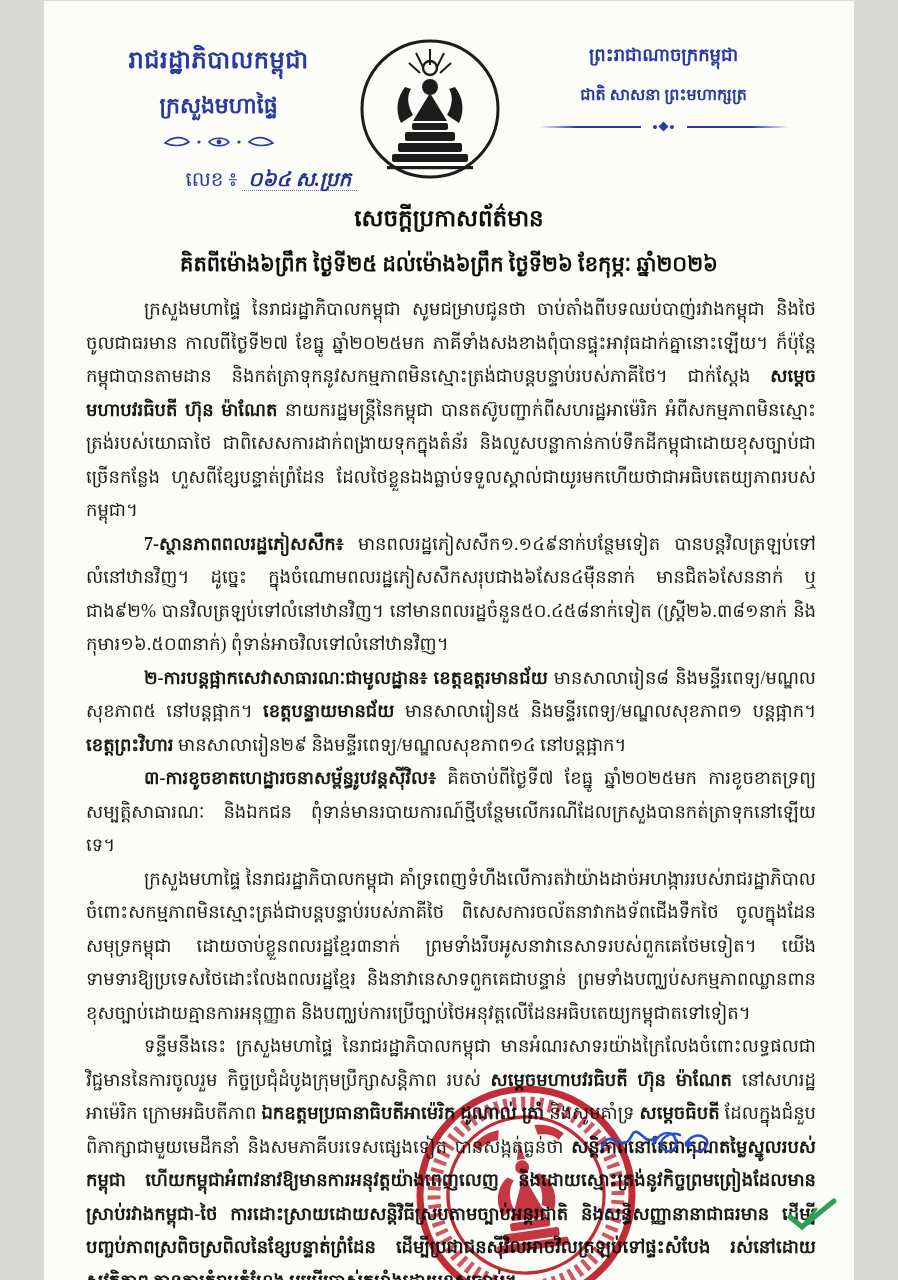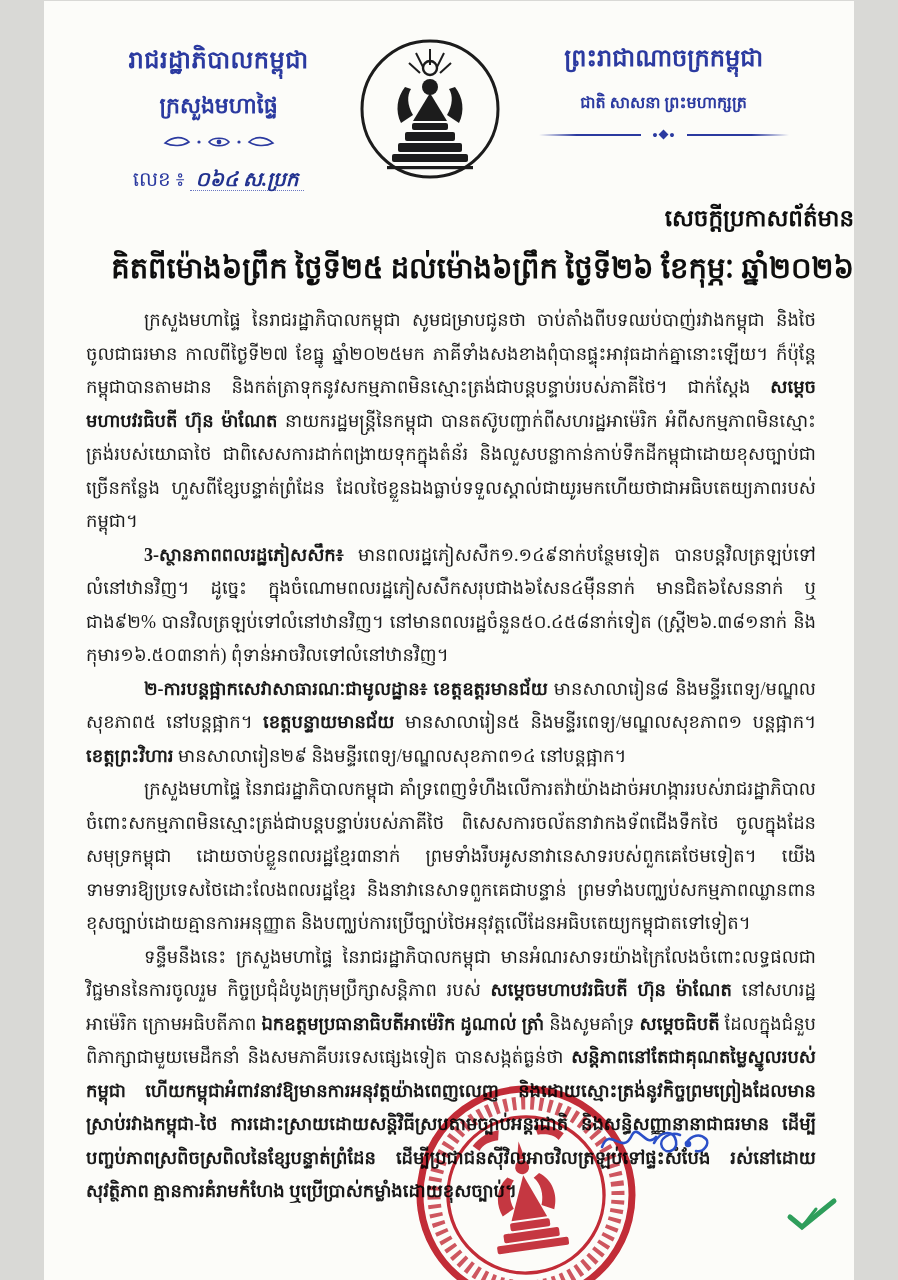--- a/index.html
+++ b/index.html
@@ -5,37 +5,37 @@
   html,body{margin:0;padding:0;}
   body{background:#d9d9d6;font-family:"Liberation Serif","DejaVu Serif",serif;}
   .page{position:relative;width:810px;height:1280px;margin:1px auto;background:#fcfcf9;overflow:hidden;color:#161616;}
 
   
   .header{display:flex;padding:20px 30px 0 36px;}
   .h-left{width:292px;text-align:center;color:var(--accent_blue,#2b3aa0);padding-top:24px;}
   .h-left .l1{font-size:24px;font-weight:bold;letter-spacing:.5px;}
   .h-left .l2{font-size:22px;font-weight:bold;margin-top:12px;}
   .h-left .orn{margin-top:10px;}
-  .h-num{margin-top:12px;font-size:20px;color:var(--accent_blue,#2b3aa0);}
+  .h-num{margin-top:12px;font-size:20px;color:var(--accent_blue,#2b3aa0);text-align:right;}
   .h-num .val{font-style:italic;font-weight:bold;color:#22328f;border-bottom:1px dotted #6a77c2;padding:0 6px;}
   .h-center{flex:1;display:flex;justify-content:center;align-items:flex-start;padding-top:14px;}
   .h-right{width:338px;text-align:center;color:var(--accent_blue,#2b3aa0);padding-top:22px;}
-  .h-right .l1{font-size:24px;font-weight:bold;}
+  .h-right .l1{font-size:18px;font-weight:bold;}
   .h-right .l2{font-size:16px;font-weight:bold;margin-top:14px;}
   .hr-orn{margin:12px auto 0;width:250px;height:14px;position:relative;}
   .hr-orn .line{position:absolute;top:6px;left:0;right:0;height:1.5px;background:linear-gradient(to right,transparent,var(--accent_blue,#2b3aa0) 15%,var(--accent_blue,#2b3aa0) 85%,transparent);}
   .hr-orn .gem{position:absolute;top:1px;left:50%;transform:translateX(-50%);width:46px;height:11px;background:#fcfcf9;display:flex;align-items:center;justify-content:center;gap:3px;}
   .hr-orn .gem i{display:block;width:7px;height:7px;background:var(--accent_blue,#2b3aa0);transform:rotate(45deg);}
   .hr-orn .gem i.small{width:4px;height:4px;border-radius:50%;}
 
   
-  .title-block{text-align:right;margin-top:8px;color:#0e0e0e;font-weight:bold;}
+  .title-block{text-align:center;margin-top:8px;color:#0e0e0e;font-weight:bold;}
   .t1{font-size:23px;}
   .t2{font-size:21px;margin-top:13px;}
-  .t3{font-size:29px;margin-top:13px;}
+  .t3{font-size:21px;margin-top:13px;}
 
   
   .doc-body{padding:12px 38px 0 42px;font-size:18px;line-height:33.5px;text-align:justify;color:#1a1a1a;}
   .para{margin:0;text-indent:58px;}
   .b{font-weight:bold;}
 
   .stamp{position:absolute;left:366px;top:1078px;z-index:1;mix-blend-mode:multiply;opacity:.95;}
   .signature{position:absolute;left:552px;top:1112px;z-index:3;}
   .check{position:absolute;left:742px;top:1196px;z-index:3;}
 </style>
@@ -108,22 +108,23 @@
     </div>
   </div>
 
   <div class="title-block">
     <div class="t1">សេចក្តីប្រកាសព័ត៌មាន</div>
     <div class="t3">គិតពីម៉ោង៦ព្រឹក ថ្ងៃទី២៥ ដល់ម៉ោង៦ព្រឹក ថ្ងៃទី២៦ ខែកុម្ភៈ ឆ្នាំ២០២៦</div>
   </div>
 
   <div class="doc-body" id="doc-body">
       <p class="para"><span>ក្រសួងមហាផ្ទៃ នៃរាជរដ្ឋាភិបាលកម្ពុជា សូមជម្រាបជូនថា ចាប់តាំងពីបទឈប់បាញ់រវាងកម្ពុជា និងថៃ ចូលជាធរមាន កាលពីថ្ងៃទី២៧ ខែធ្នូ ឆ្នាំ២០២៥មក ភាគីទាំងសងខាងពុំបានផ្ទុះអាវុធដាក់គ្នានោះឡើយ។ ក៏ប៉ុន្តែ កម្ពុជាបានតាមដាន និងកត់ត្រាទុកនូវសកម្មភាពមិនស្មោះត្រង់ជាបន្តបន្ទាប់របស់ភាគីថៃ។ ជាក់ស្តែង </span><span class="b">សម្តេចមហាបវរធិបតី ហ៊ុន ម៉ាណែត</span><span> នាយករដ្ឋមន្ត្រីនៃកម្ពុជា បានតស៊ូបញ្ជាក់ពីសហរដ្ឋអាម៉េរិក អំពីសកម្មភាពមិនស្មោះត្រង់របស់យោធាថៃ ជាពិសេសការដាក់ពង្រាយទុកក្នុងតំន័រ និងលួសបន្លាកាន់កាប់ទឹកដីកម្ពុជាដោយខុសច្បាប់ជាច្រើនកន្លែង ហួសពីខ្សែបន្ទាត់ព្រំដែន ដែលថៃខ្លួនឯងធ្លាប់ទទួលស្គាល់ជាយូរមកហើយថាជាអធិបតេយ្យភាពរបស់កម្ពុជា។</span></p>
-      <p class="para"><span class="b">3-ស្ថានភាពពលរដ្ឋភៀសសឹក៖</span><span> មានពលរដ្ឋភៀសសឹក១.១៤៩នាក់បន្ថែមទៀត បានបន្តវិលត្រឡប់ទៅលំនៅឋានវិញ។ ដូច្នេះ ក្នុងចំណោមពលរដ្ឋភៀសសឹកសរុបជាង៦សែន៤ម៉ឺននាក់ មានជិត៦សែននាក់ ឬជាង៩២% បានវិលត្រឡប់ទៅលំនៅឋានវិញ។ នៅមានពលរដ្ឋចំនួន៥០.៤៥៨នាក់ទៀត (ស្ត្រី២៦.៣៨១នាក់ និងកុមារ១៦.៥០៣នាក់) ពុំទាន់អាចវិលទៅលំនៅឋានវិញ។</span></p>
+      <p class="para"><span class="b">7-ស្ថានភាពពលរដ្ឋភៀសសឹក៖</span><span> មានពលរដ្ឋភៀសសឹក១.១៤៩នាក់បន្ថែមទៀត បានបន្តវិលត្រឡប់ទៅលំនៅឋានវិញ។ ដូច្នេះ ក្នុងចំណោមពលរដ្ឋភៀសសឹកសរុបជាង៦សែន៤ម៉ឺននាក់ មានជិត៦សែននាក់ ឬជាង៩២% បានវិលត្រឡប់ទៅលំនៅឋានវិញ។ នៅមានពលរដ្ឋចំនួន៥០.៤៥៨នាក់ទៀត (ស្ត្រី២៦.៣៨១នាក់ និងកុមារ១៦.៥០៣នាក់) ពុំទាន់អាចវិលទៅលំនៅឋានវិញ។</span></p>
       <p class="para"><span class="b">២-ការបន្តផ្អាកសេវាសាធារណៈជាមូលដ្ឋាន៖</span><span> </span><span class="b">ខេត្តឧត្តរមានជ័យ</span><span> មានសាលារៀន៨ និងមន្ទីរពេទ្យ/មណ្ឌលសុខភាព៥ នៅបន្តផ្អាក។ </span><span class="b">ខេត្តបន្ទាយមានជ័យ</span><span> មានសាលារៀន៥ និងមន្ទីរពេទ្យ/មណ្ឌលសុខភាព១ បន្តផ្អាក។ </span><span class="b">ខេត្តព្រះវិហារ</span><span> មានសាលារៀន២៩ និងមន្ទីរពេទ្យ/មណ្ឌលសុខភាព១៤ នៅបន្តផ្អាក។</span></p>
+      <p class="para"><span class="b">៣-ការខូចខាតហេដ្ឋារចនាសម្ព័ន្ធរូបវន្តស៊ីវិល៖</span><span> គិតចាប់ពីថ្ងៃទី៧ ខែធ្នូ ឆ្នាំ២០២៥មក ការខូចខាតទ្រព្យសម្បត្តិសាធារណៈ និងឯកជន ពុំទាន់មានរបាយការណ៍ថ្មីបន្ថែមលើករណីដែលក្រសួងបានកត់ត្រាទុកនៅឡើយទេ។</span></p>
       <p class="para"><span>ក្រសួងមហាផ្ទៃ នៃរាជរដ្ឋាភិបាលកម្ពុជា គាំទ្រពេញទំហឹងលើការតវ៉ាយ៉ាងដាច់អហង្ការរបស់រាជរដ្ឋាភិបាល ចំពោះសកម្មភាពមិនស្មោះត្រង់ជាបន្តបន្ទាប់របស់ភាគីថៃ ពិសេសការចល័តនាវាកងទ័ពជើងទឹកថៃ ចូលក្នុងដែនសមុទ្រកម្ពុជា ដោយចាប់ខ្លួនពលរដ្ឋខ្មែរ៣នាក់ ព្រមទាំងរឹបអូសនាវានេសាទរបស់ពួកគេថែមទៀត។ យើងទាមទារឱ្យប្រទេសថៃដោះលែងពលរដ្ឋខ្មែរ និងនាវានេសាទពួកគេជាបន្ទាន់ ព្រមទាំងបញ្ឈប់សកម្មភាពឈ្លានពានខុសច្បាប់ដោយគ្មានការអនុញ្ញាត និងបញ្ឈប់ការប្រើច្បាប់ថៃអនុវត្តលើដែនអធិបតេយ្យកម្ពុជាតទៅទៀត។</span></p>
       <p class="para"><span>ទន្ទឹមនឹងនេះ ក្រសួងមហាផ្ទៃ នៃរាជរដ្ឋាភិបាលកម្ពុជា មានអំណរសាទរយ៉ាងក្រៃលែងចំពោះលទ្ធផលជាវិជ្ជមាននៃការចូលរួម កិច្ចប្រជុំដំបូងក្រុមប្រឹក្សាសន្តិភាព របស់ </span><span class="b">សម្តេចមហាបវរធិបតី ហ៊ុន ម៉ាណែត</span><span> នៅសហរដ្ឋអាម៉េរិក ក្រោមអធិបតីភាព </span><span class="b">ឯកឧត្តមប្រធានាធិបតីអាម៉េរិក ដូណាល់ ត្រាំ</span><span> និងសូមគាំទ្រ </span><span class="b">សម្តេចធិបតី</span><span> ដែលក្នុងជំនួបពិភាក្សាជាមួយមេដឹកនាំ និងសមភាគីបរទេសផ្សេងទៀត បានសង្កត់ធ្ងន់ថា </span><span class="b">សន្តិភាពនៅតែជាគុណតម្លៃស្នូលរបស់កម្ពុជា ហើយកម្ពុជាអំពាវនាវឱ្យមានការអនុវត្តយ៉ាងពេញលេញ និងដោយស្មោះត្រង់នូវកិច្ចព្រមព្រៀងដែលមានស្រាប់រវាងកម្ពុជា-ថៃ ការដោះស្រាយដោយសន្តិវិធីស្របតាមច្បាប់អន្តរជាតិ និងសន្ធិសញ្ញានានាជាធរមាន ដើម្បីបញ្ចប់ភាពស្រពិចស្រពិលនៃខ្សែបន្ទាត់ព្រំដែន ដើម្បីប្រជាជនស៊ីវិលអាចវិលត្រឡប់ទៅផ្ទះសំបែង រស់នៅដោយសុវត្ថិភាព គ្មានការគំរាមកំហែង ឬប្រើប្រាស់កម្លាំងដោយខុសច្បាប់។</span></p>
     </div>
 
   <span class="stamp">
     <svg width="232" height="232" viewBox="0 0 232 232" style="transform:rotate(-8deg);">
       <g stroke="#c2202d" fill="none">
         <circle cx="116" cy="116" r="106" stroke-width="7"></circle>
         <circle cx="116" cy="116" r="78" stroke-width="3.4"></circle>
         <circle cx="116" cy="116" r="92" stroke-width="13" stroke-dasharray="4 5" opacity="0.8"></circle>

